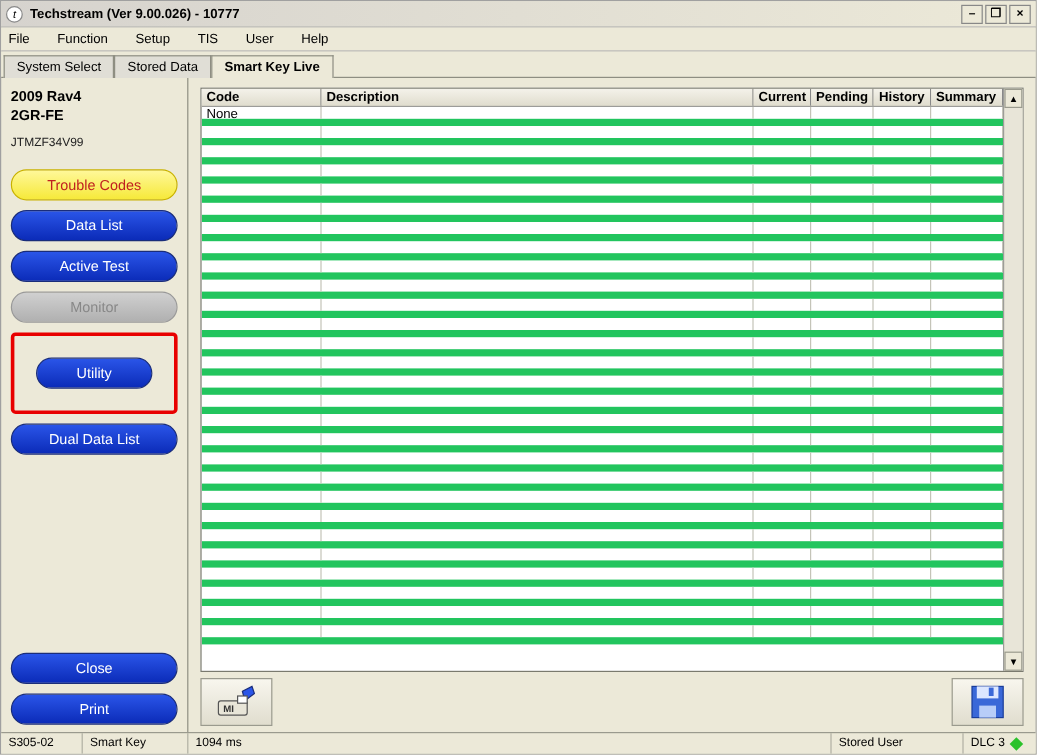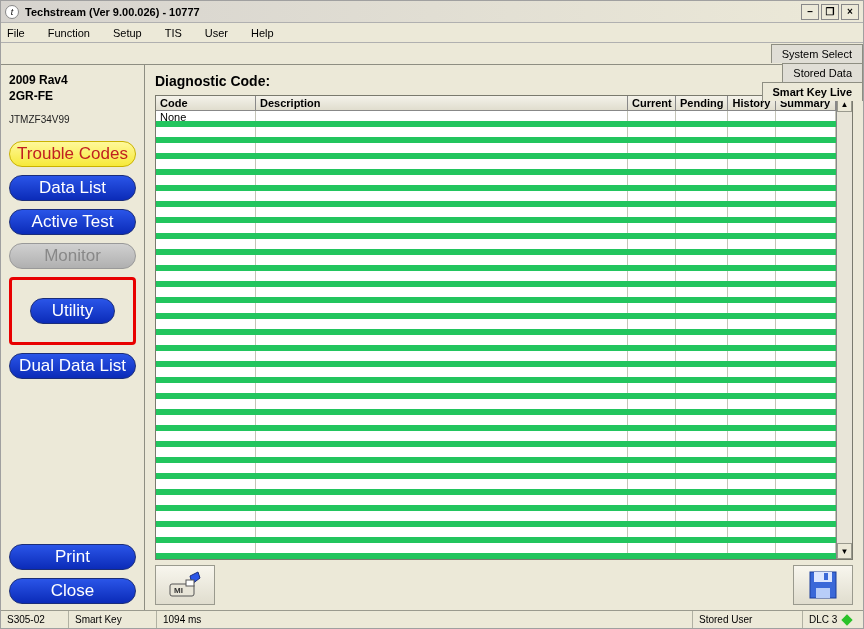--- a/index.html
+++ b/index.html
@@ -49,58 +49,57 @@
     border-bottom: 1px solid #b0b0b0;
     background: #ece9d8;
   }
   .menubar span { cursor: pointer; }
   .tabs {
     height: 22px;
     display: flex; align-items: flex-end;
     padding-left: 2px;
     border-bottom: 1px solid #8e8e82;
     background: #ece9d8;
-    flex-direction: column;
   }
   .tab {
     padding: 3px 10px;
     background: #ece9d8;
     border: 1px solid #8e8e82;
     border-bottom: none;
     margin-right: 0px;
     position: relative;
     top: 1px;
     cursor: pointer;
   }
   .tab.inactive { background: #e0ded6; }
   .tab.active { font-weight: bold; background: #ece9d8; z-index: 2; }
   .body {
     flex: 1; display: flex; min-height: 0;
   }
   .sidebar {
-    width: 144px;
+    width: 156px;
     border-right: 1px solid #8e8e82;
     display: flex; flex-direction: column;
     padding: 6px 4px;
   }
   .vehicle-info {
     font-weight: bold; font-size: 12px;
     padding: 2px 4px 10px 4px;
     line-height: 1.3;
   }
   .vin {
     font-size: 10px; padding: 0 4px 16px 4px;
     color: #222;
   }
   .sidebtns { display: flex; flex-direction: column; gap: 8px; padding: 0 4px; }
   .pillbtn {
     height: 26px;
     border-radius: 13px;
     display: flex; align-items: center; justify-content: center;
-    font-size: 17px; cursor: pointer;
+    font-size: 12px; cursor: pointer;
     border: 1px solid #1a2d7a;
   }
   .pill-yellow {
     background: linear-gradient(to bottom, #fff89a, #f6e93a);
     color: #c02020; border-color: #c9b200;
   }
   .pill-blue {
     background: linear-gradient(to bottom, #2a55e8, #0b2bb8);
     color: #fff;
   }
@@ -248,27 +247,26 @@
         <div class="pillbtn pill-gray">Monitor</div>
         <div class="highlight-box">
           <div class="pillbtn pill-blue">Utility</div>
         </div>
         <div class="pillbtn pill-blue">Dual Data List</div>
       </div>
 
       <div class="sidebar-spacer"></div>
 
       <div class="sidebtns">
+        <div class="pillbtn pill-blue">Close</div>
         <div class="pillbtn pill-blue">Print</div>
-        <div class="pillbtn pill-blue">Close</div>
       </div>
     </div>
 
     <div class="main">
-      <div class="main-heading">Diagnostic Code:</div>
 
       <div class="grid-wrap">
         <div class="grid">
           <div class="grid-header">
             <div class="col-code">Code</div>
             <div class="col-desc">Description</div>
             <div class="col-cur">Current</div>
             <div class="col-pend">Pending</div>
             <div class="col-hist">History</div>
             <div class="col-sum">Summary</div>

